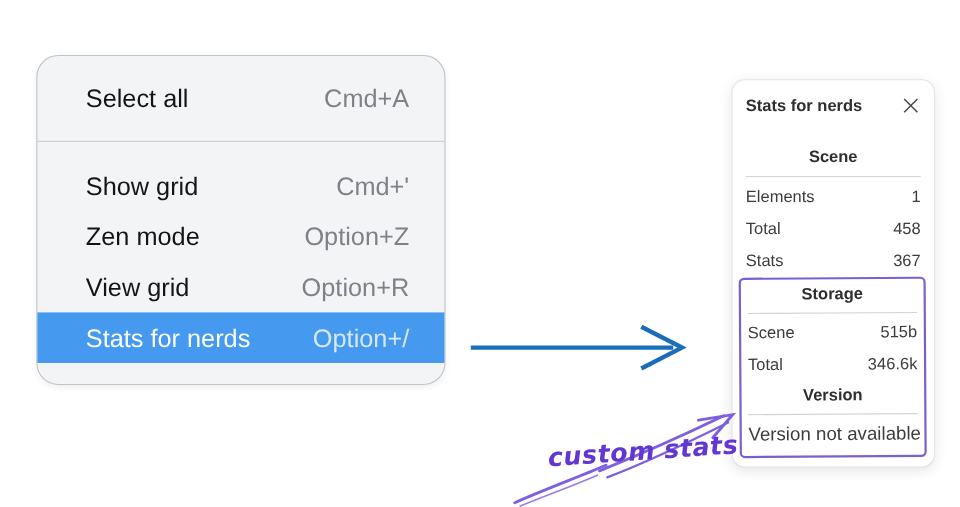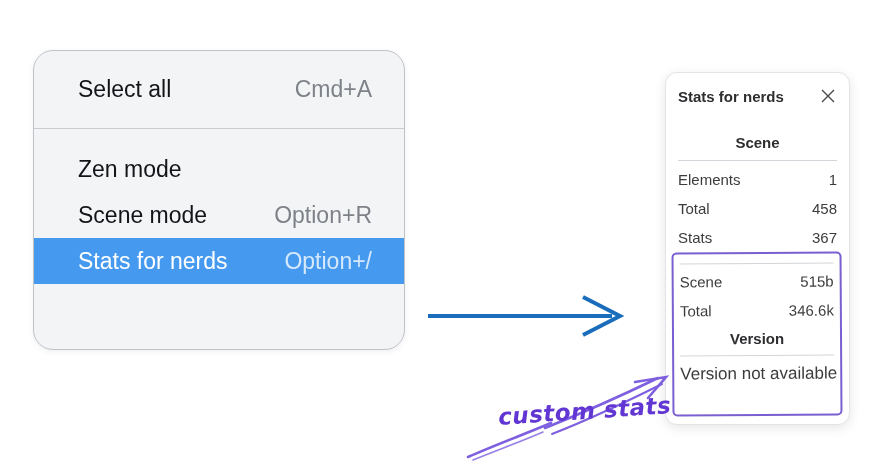--- a/index.html
+++ b/index.html
@@ -68,24 +68,29 @@
 
 <div class="canvas">
 
   <div class="menu">
     <div class="menu-item">
       <span>Select all</span>
       <span class="shortcut">Cmd+A</span>
     </div>
     <div class="menu-sep"></div>
     <div class="menu-item">
-      <span>Zen mode</span>
+      <span>Show grid</span>
+      <span class="shortcut">Cmd+'</span>
     </div>
     <div class="menu-item">
-      <span>Scene mode</span>
+      <span>Zen mode</span>
+      <span class="shortcut">Option+Z</span>
+    </div>
+    <div class="menu-item">
+      <span>View grid</span>
       <span class="shortcut">Option+R</span>
     </div>
     <div class="menu-item highlighted">
       <span>Stats for nerds</span>
       <span class="shortcut">Option+/</span>
     </div>
   </div>
 
   <div class="panel">
     <div class="panel-header">
@@ -107,20 +112,21 @@
         <span class="val">458</span>
       </div>
       <div class="stat-row">
         <span>Stats</span>
         <span class="val">367</span>
       </div>
     </div>
 
     <div class="custom-box">
       <div>
+        <div class="sec-header">Storage</div>
         <hr>
         <div class="stat-row">
           <span>Scene</span>
           <span class="val">515b</span>
         </div>
         <div class="stat-row">
           <span>Total</span>
           <span class="val">346.6k</span>
         </div>
       </div>

